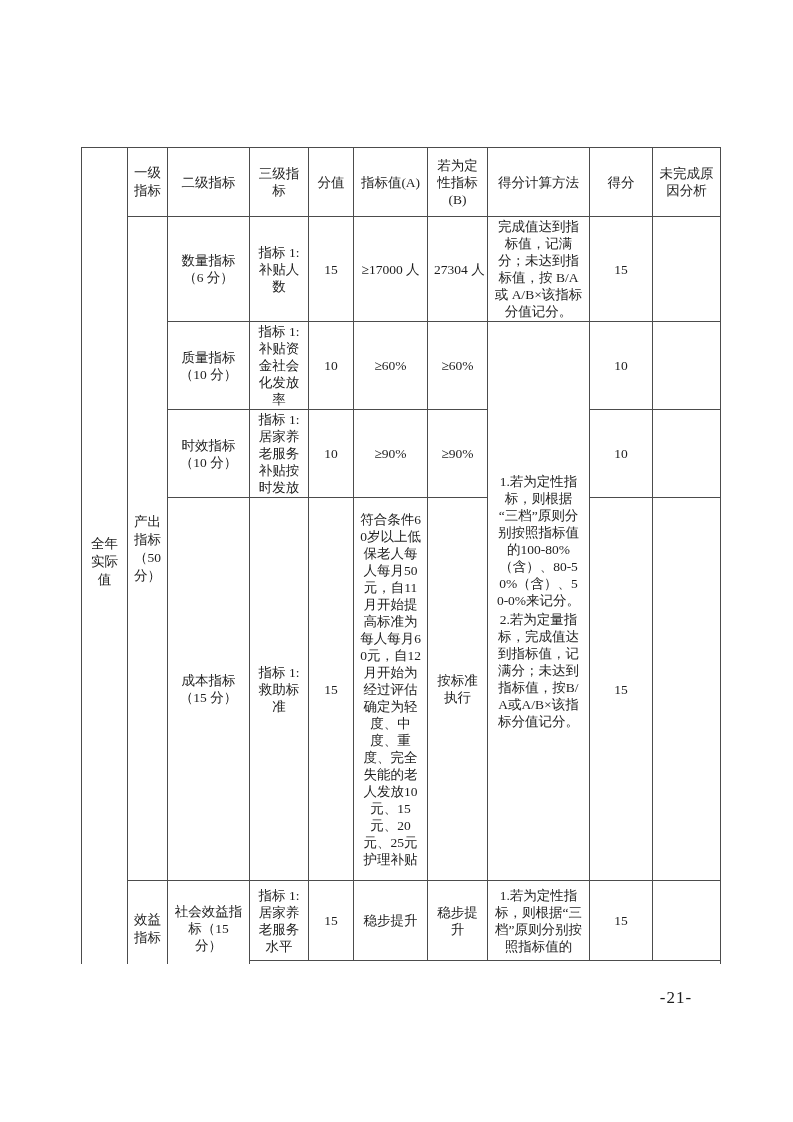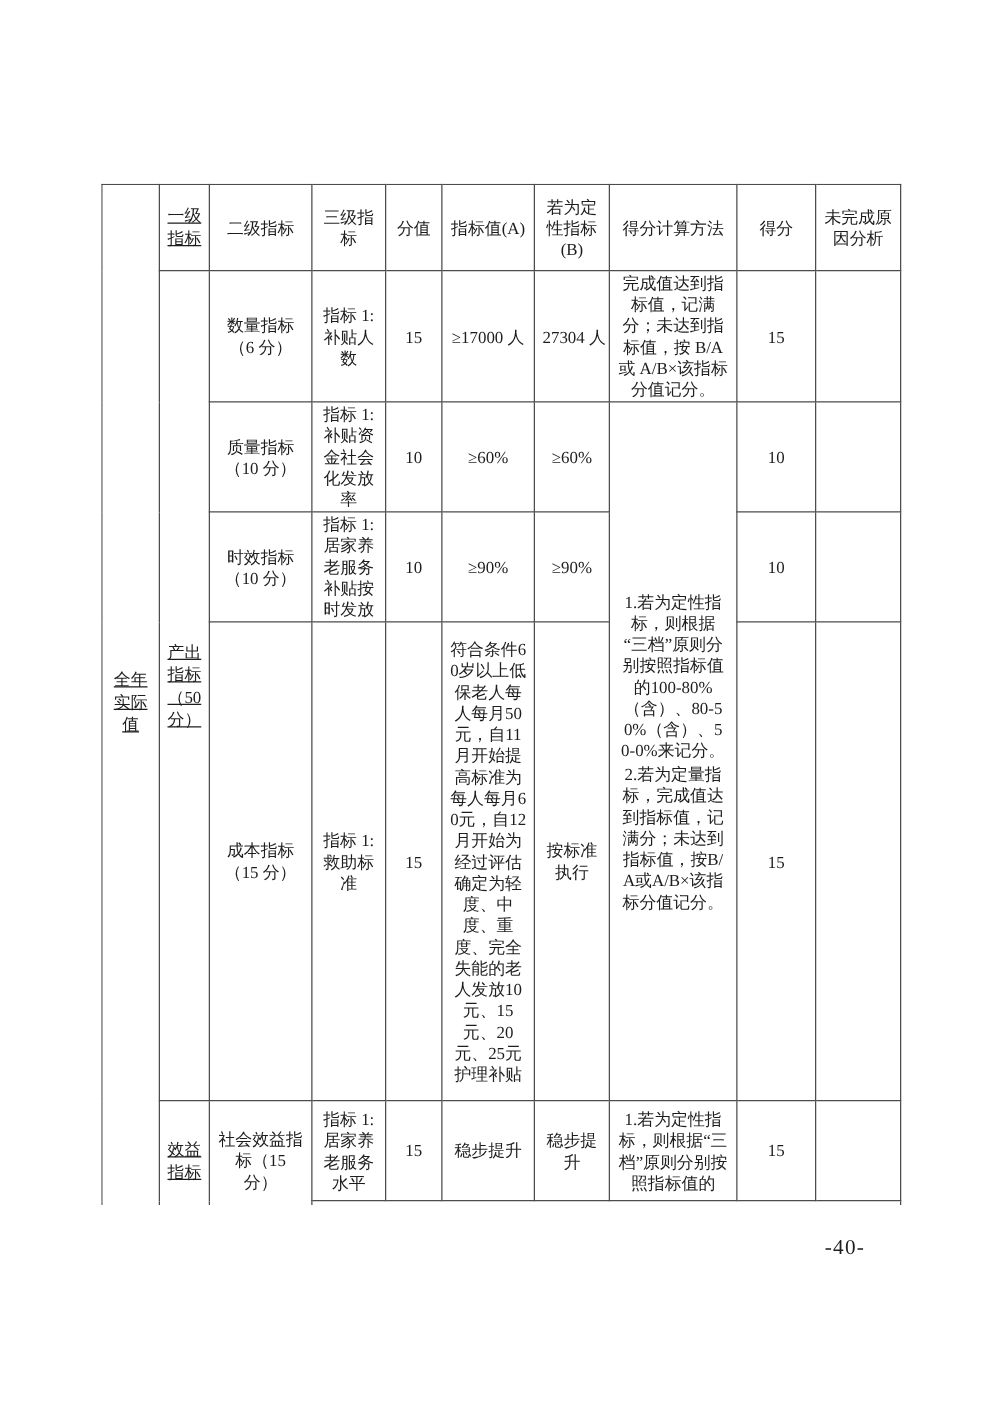--- a/index.html
+++ b/index.html
@@ -35,21 +35,20 @@
     padding: 1px 6px;
     font-weight: normal;
     word-break: break-all;
     overflow: hidden;
   }
   
   td.vert, th.vert {
     padding: 0 12px;
     line-height: 18px;
     word-break: break-all;
-    text-decoration: underline;
   }
   td.l3  { text-align: left; }            
   td.calc { text-align: left; padding: 1px 6px; }  
   td.nw  { word-break: keep-all; white-space: nowrap; padding: 1px 2px; }
   td.cutcell { border: none; }
   tr.h-row   { height: 69px;  }
   tr.r1      { height: 104px; }
   tr.r2      { height: 85px;  }
   tr.r3      { height: 85px;  }
   tr.r4      { height: 383px; }
@@ -159,15 +158,15 @@
         <td></td>
       </tr>
 
       <tr class="cut-row">
         <td class="cutcell" colspan="7"></td>
       </tr>
     </tbody>
       </table>
   </div>
 
-  <div class="pageno">-40-</div>
+  <div class="pageno">-21-</div>
 
 </div>
 
 </body></html>

